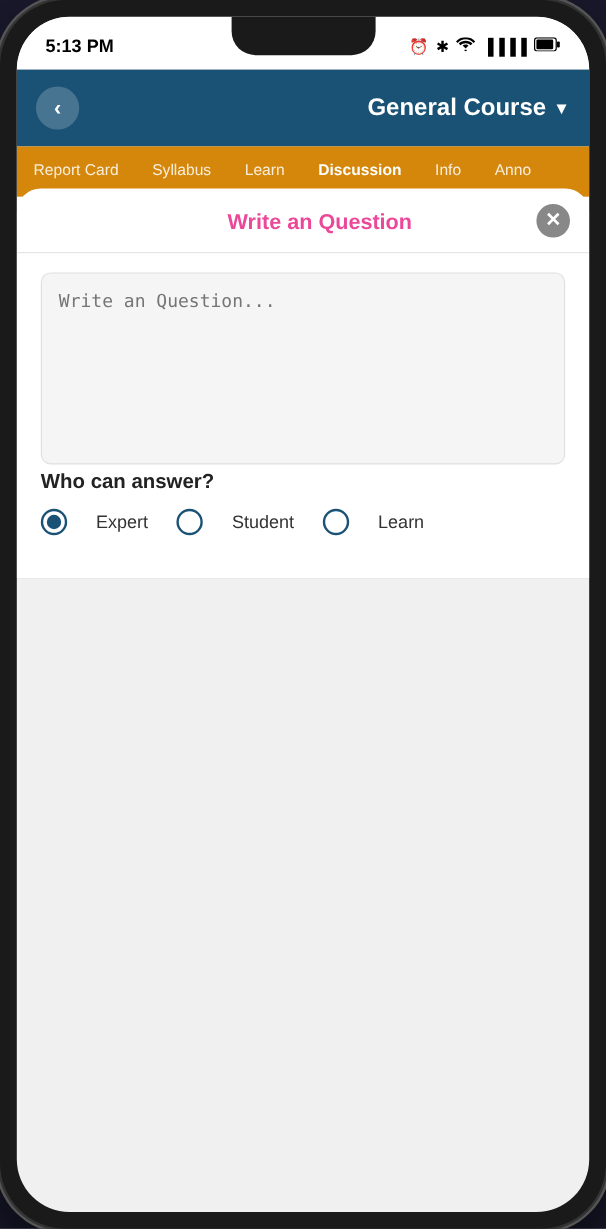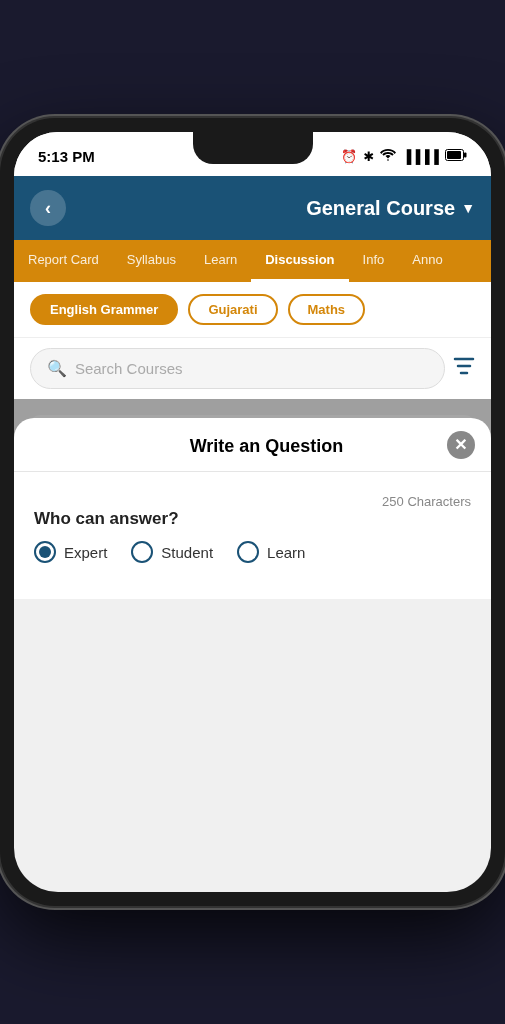--- a/index.html
+++ b/index.html
@@ -8,21 +8,21 @@
       background: #1a1a2e;
       display: flex;
       justify-content: center;
       align-items: center;
       min-height: 100vh;
       font-family: -apple-system, BlinkMacSystemFont, 'Segoe UI', sans-serif;
     }
 
     .phone-frame {
       width: 505px;
-      height: 788px;
+      height: 1024px;
       background: #1a1a1a;
       border-radius: 55px;
       position: relative;
       overflow: hidden;
       box-shadow: 0 0 0 2px #333, 0 0 0 4px #555, 0 30px 80px rgba(0,0,0,0.8);
     }
 
     .phone-screen {
       position: absolute;
       top: 14px;
@@ -293,21 +293,21 @@
       align-items: center;
       justify-content: center;
       padding: 18px 20px 14px;
       position: relative;
       border-bottom: 1px solid #e5e5e5;
     }
 
     .modal-title {
       font-size: 18px;
       font-weight: 700;
-      color: #000000;
+      color: #ec4899;
       margin-left: 28px;
     }
 
     .modal-close {
       position: absolute;
       right: 16px;
       top: 50%;
       transform: translateY(-50%);
       width: 28px;
       height: 28px;
@@ -359,21 +359,21 @@
 
     .radio-group {
       display: flex;
       gap: 24px;
       align-items: center;
     }
 
     .radio-option {
       display: flex;
       align-items: center;
-      gap: 8px;
+      gap: 24px;
       cursor: pointer;
     }
 
     .radio-circle {
       width: 22px;
       height: 22px;
       border-radius: 50%;
       border: 2px solid #1a5276;
       display: flex;
       align-items: center;
@@ -499,21 +499,21 @@
 
       <div class="modal">
         <div class="modal-header">
           <span class="modal-title">Write an Question</span>
           <div class="modal-close">
             <span class="modal-close-icon">✕</span>
           </div>
         </div>
 
         <div class="modal-body">
-          <div class="char-count">250 Characters</div>
+          <textarea class="question-textarea" placeholder="Write an Question..." style=""></textarea>
 
           <div class="who-answer-label">Who can answer?</div>
 
           <div class="radio-group">
             <div class="radio-option">
               <div class="radio-circle selected">
                 <div class="radio-inner"></div>
               </div>
               <span class="radio-label">Expert</span>
             </div>

